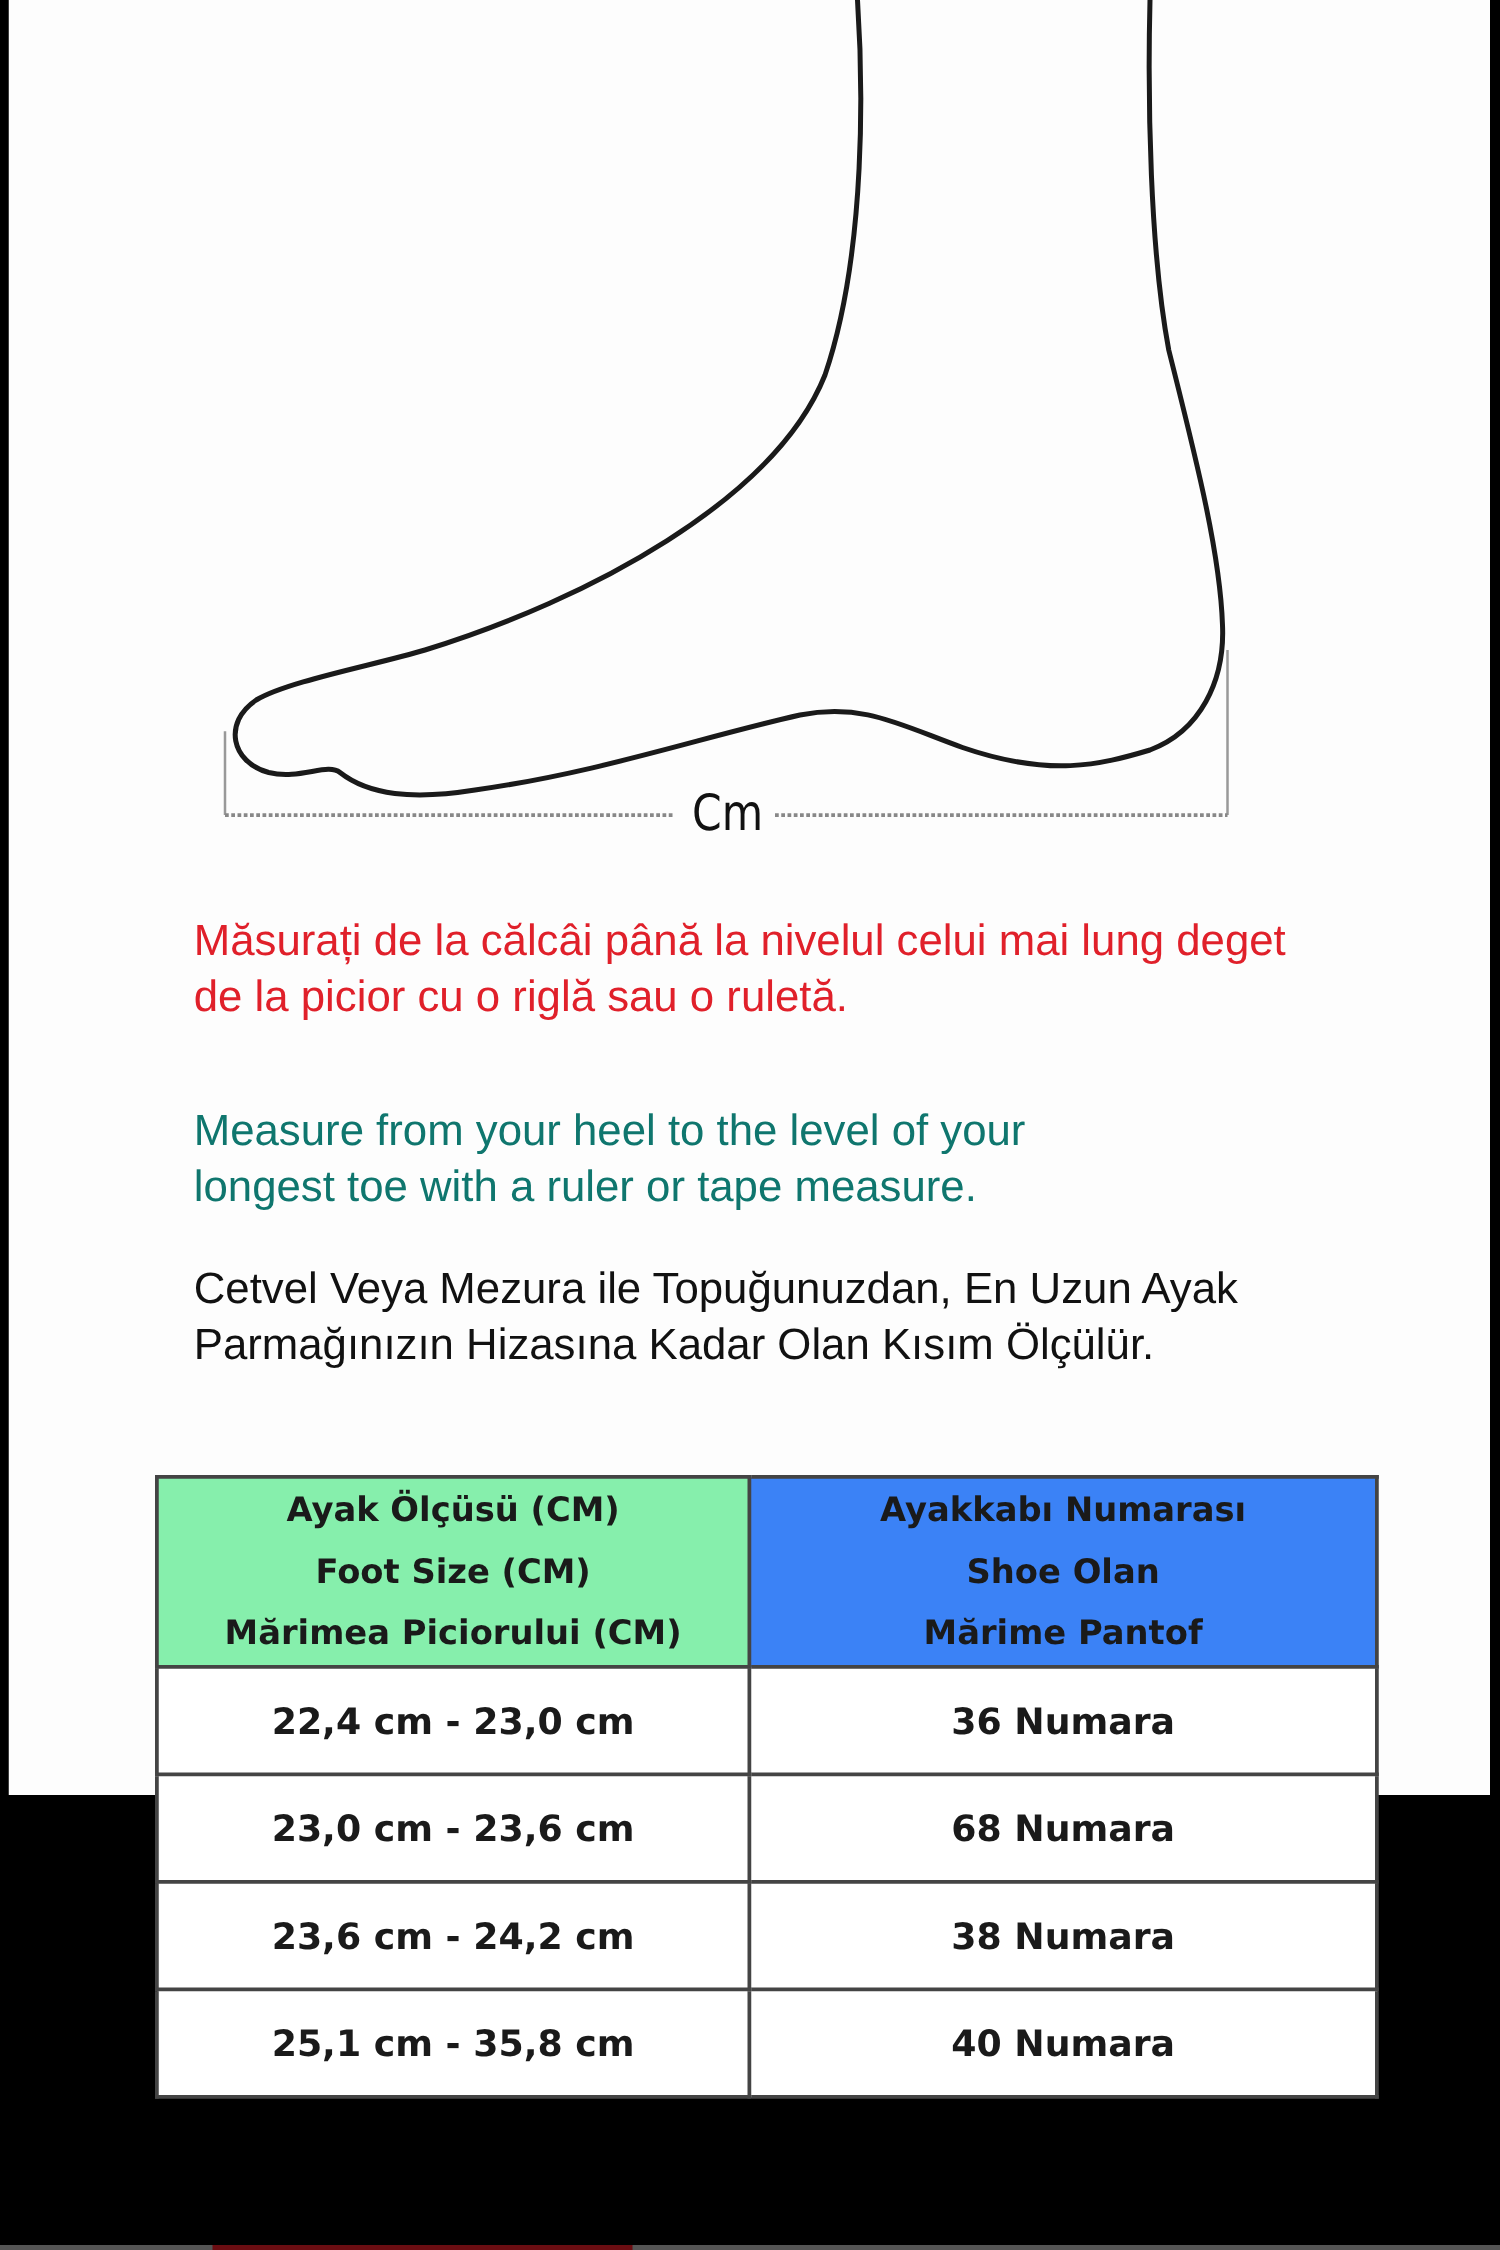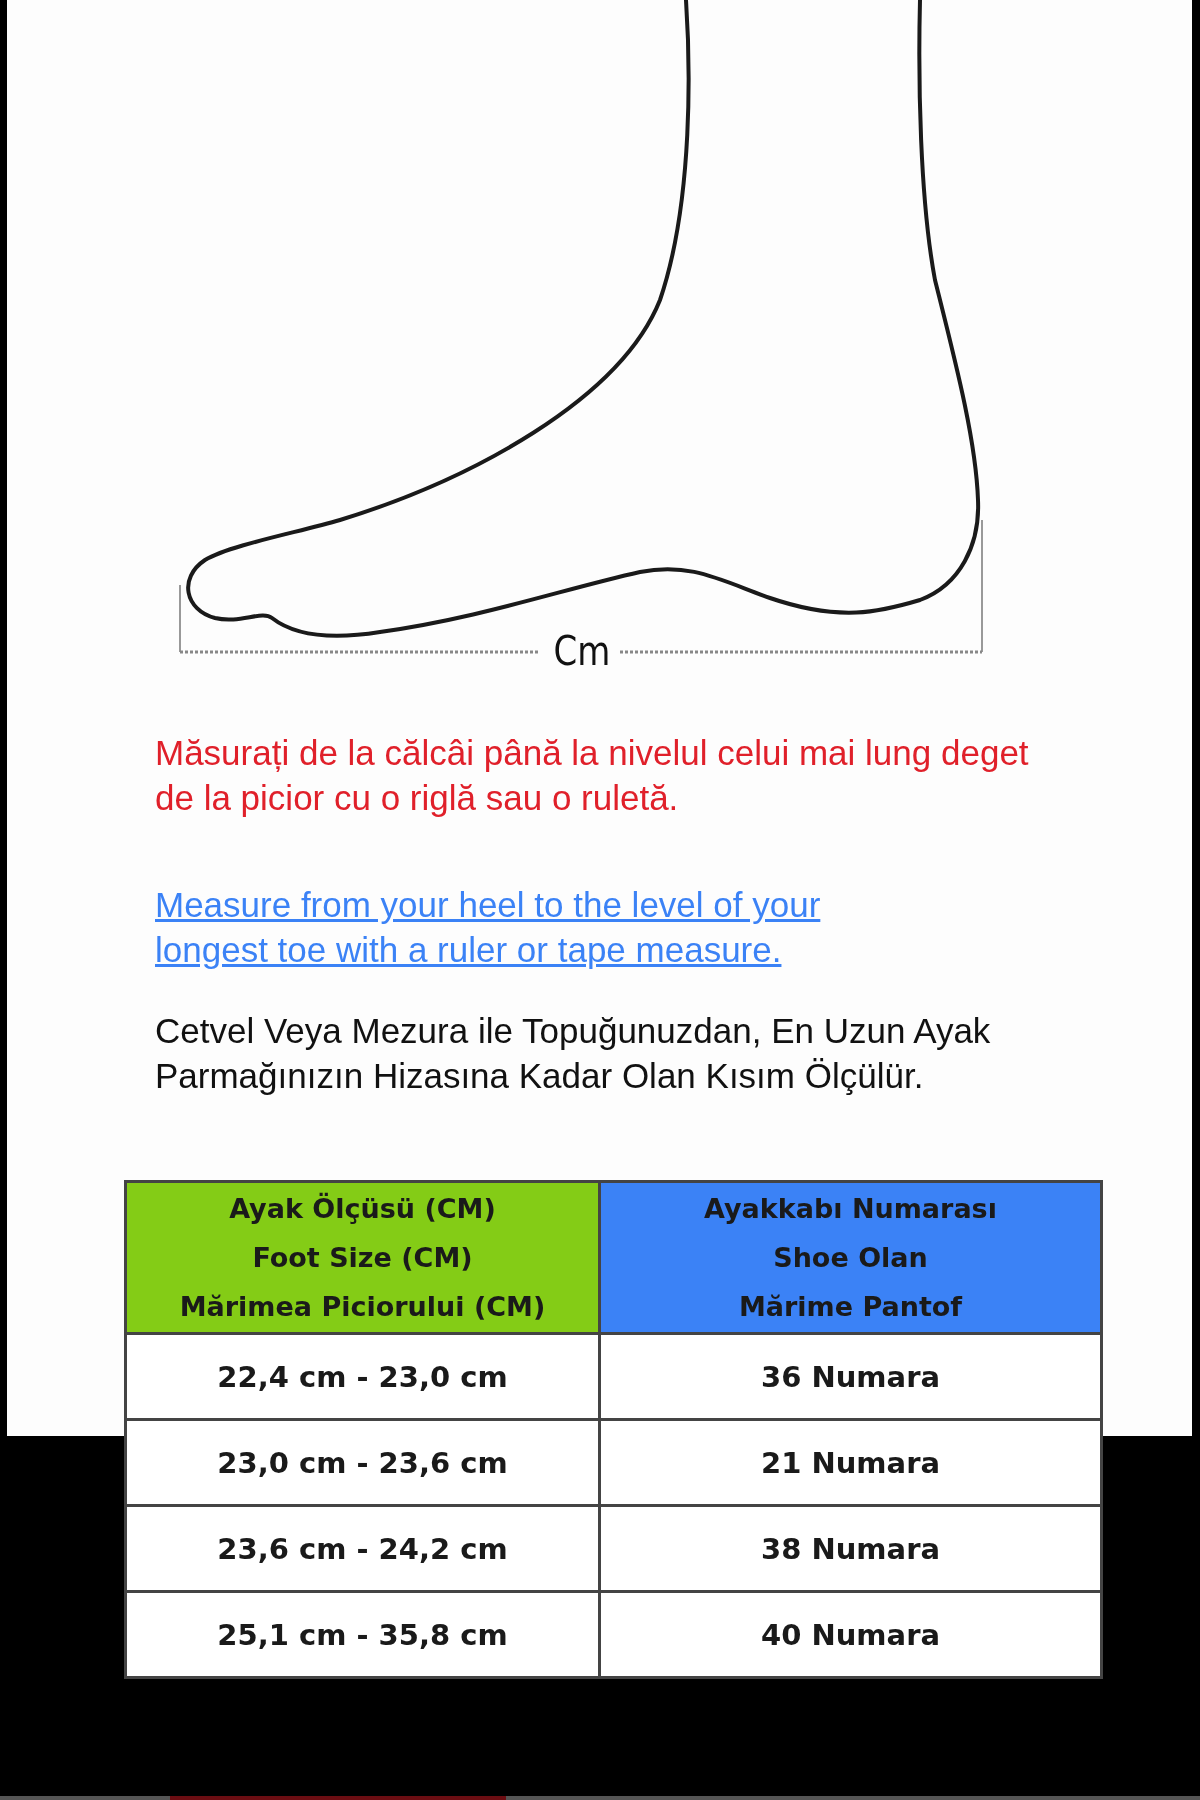--- a/index.html
+++ b/index.html
@@ -13,34 +13,34 @@
       background: #fdfdfd;
     }
     .foot-svg { position: absolute; left: 0; top: 0; }
     .cm-label {
       position: absolute; left: 540px; top: 628px; width: 70px; text-align: center;
       font-family: "DejaVu Sans", sans-serif; font-size: 40px; color: #111;
       transform: scaleX(0.85);
     }
     .para { position: absolute; left: 148px; margin: 0; font-size: 35px; line-height: 45px; }
     .para-ro { top: 730px; color: #e0202a; }
-    .para-en { top: 882px; color: #3b82f6; text-decoration: underline; }
+    .para-en { top: 882px; color: #0f766e; }
     .para-tr { top: 1008px; color: #111; }
     table.size-table {
       position: absolute; left: 117px; top: 1180px; width: 979px;
       border-collapse: collapse;
       font-family: "DejaVu Sans", sans-serif;
     }
     table.size-table td, table.size-table th {
       border: 3px solid #444; text-align: center; color: #1a1a1a; font-weight: bold;
     }
     table.size-table th {
       height: 147px; font-size: 27px; font-weight: bold; line-height: 49px;
     }
-    th.col-foot { background: #84cc16; width: 469px; }
+    th.col-foot { background: #86efac; width: 469px; }
     th.col-shoe { background: #3b82f6; }
     table.size-table td { height: 81px; font-size: 29px; background: #fff; }
     .bottom-bar { position: absolute; left: 0; top: 1796px; width: 1200px; height: 4px; background: #555; }
     .bottom-bar .seg { position: absolute; left: 170px; width: 336px; height: 4px; background: #6b0d12; }
   </style>
 </head>
 <body>
 
 <div class="page">
 
@@ -80,21 +80,21 @@
         </th>
       </tr>
     </thead>
     <tbody>
       <tr>
         <td>22,4 cm - 23,0 cm</td>
         <td>36 Numara</td>
       </tr>
       <tr>
         <td>23,0 cm - 23,6 cm</td>
-        <td>21 Numara</td>
+        <td>68 Numara</td>
       </tr>
       <tr>
         <td>23,6 cm - 24,2 cm</td>
         <td>38 Numara</td>
       </tr>
       <tr>
         <td>25,1 cm - 35,8 cm</td>
         <td>40 Numara</td>
       </tr>
     </tbody>

